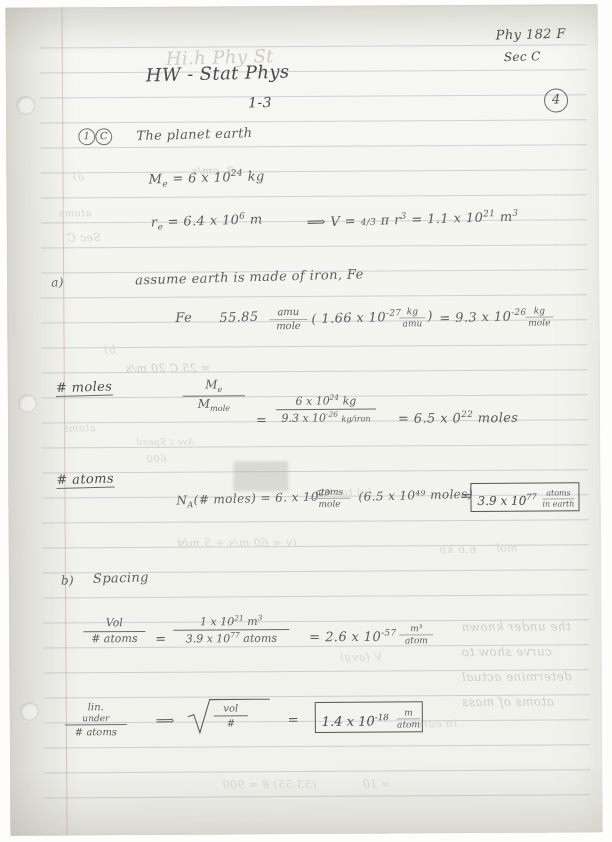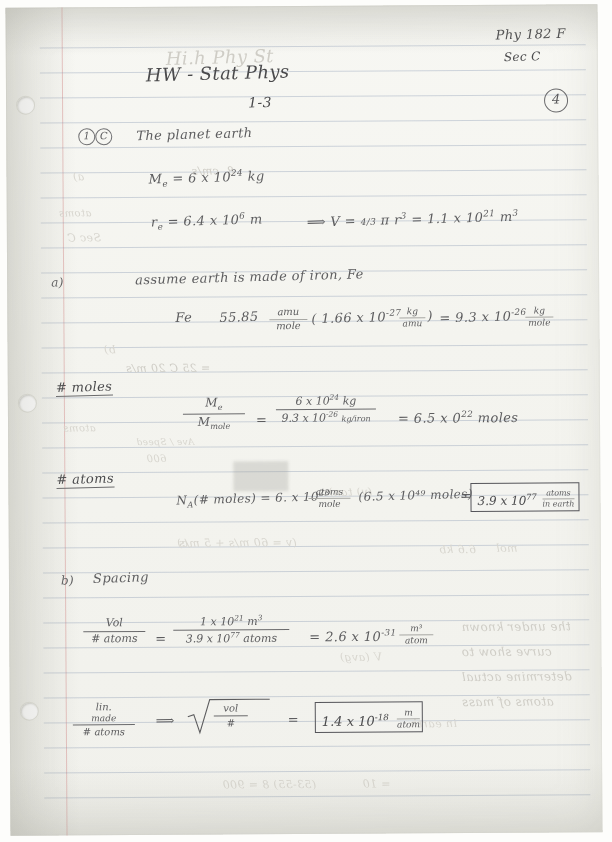--- a/index.html
+++ b/index.html
@@ -268,21 +268,21 @@
       <span class="den">amu</span>
     </div>
     <div class="hw sz13 rot1" style="left:420px; top:303px">)</div>
     <div class="hw sz13 rot1" style="left:432px; top:303px">= 9.3 x 10<sup>-26</sup></div>
     <div class="frac sz9" style="left:518px; top:301px; width:28px">
       <span class="num ul-faint">kg</span>
       <span class="den">mole</span>
     </div>
 
     <div class="hw dark sz13 ul rot1" style="left:48px; top:372px"># moles</div>
-    <div class="frac sz12" style="left:175px; top:390px; width:62px">
+    <div class="frac sz12" style="left:175px; top:372px; width:62px">
       <span class="num">M<sub>e</sub></span>
       <span class="bar"></span>
       <span class="den">M<sub>mole</sub></span>
     </div>
     <div class="hw sz13" style="left:248px; top:406px">=</div>
     <div class="frac sz11" style="left:268px; top:388px; width:100px">
       <span class="num">6 x 10<sup>24</sup> kg</span>
       <span class="bar"></span>
       <span class="den">9.3 x 10<sup>-26</sup> <span style="font-size:8px">kg/iron</span></span>
     </div>
@@ -311,29 +311,29 @@
       <span class="num">Vol</span>
       <span class="bar"></span>
       <span class="den"># atoms</span>
     </div>
     <div class="hw sz13" style="left:146px; top:624px">=</div>
     <div class="frac sz11" style="left:164px; top:608px; width:116px">
       <span class="num">1 x 10<sup>21</sup> m<sup>3</sup></span>
       <span class="bar"></span>
       <span class="den">3.9 x 10<sup>77</sup> atoms</span>
     </div>
-    <div class="hw sz13" style="left:300px; top:622px">= 2.6 x 10<sup>-31</sup></div>
+    <div class="hw sz13" style="left:300px; top:622px">= 2.6 x 10<sup>-57</sup></div>
     <div class="frac sz9" style="left:390px; top:618px; width:34px">
       <span class="num ul-faint">m³</span>
       <span class="den">atom</span>
     </div>
 
-    <div class="frac sz10" style="left:63px; top:694px; width:62px">
+    <div class="frac sz10" style="left:55px; top:694px; width:62px">
       <span class="num">lin.</span>
-      <span class="num" style="font-size:9px">made</span>
+      <span class="num" style="font-size:9px">under</span>
       <span class="bar"></span>
       <span class="den"># atoms</span>
     </div>
     <div class="hw sz13" style="left:146px; top:706px">⟹</div>
 
     <svg width="86" height="44" style="position:absolute; left:176px; top:688px">
       <path d="M2,22 L8,20 L14,38 L24,5 L84,5" fill="none" stroke="#5d5d5f" stroke-width="1.1"></path>
     </svg>
     <div class="frac sz10" style="left:204px; top:696px; width:34px">
       <span class="num">vol</span>

